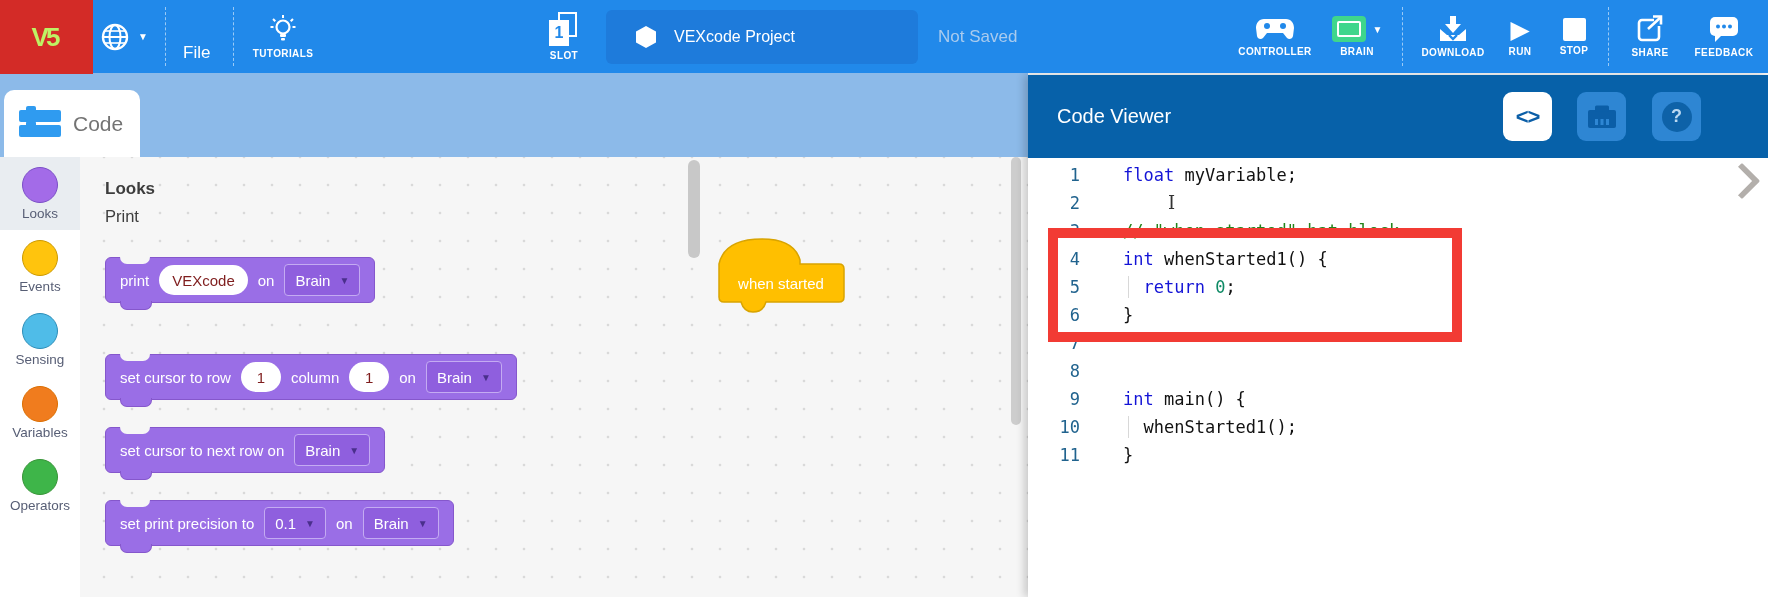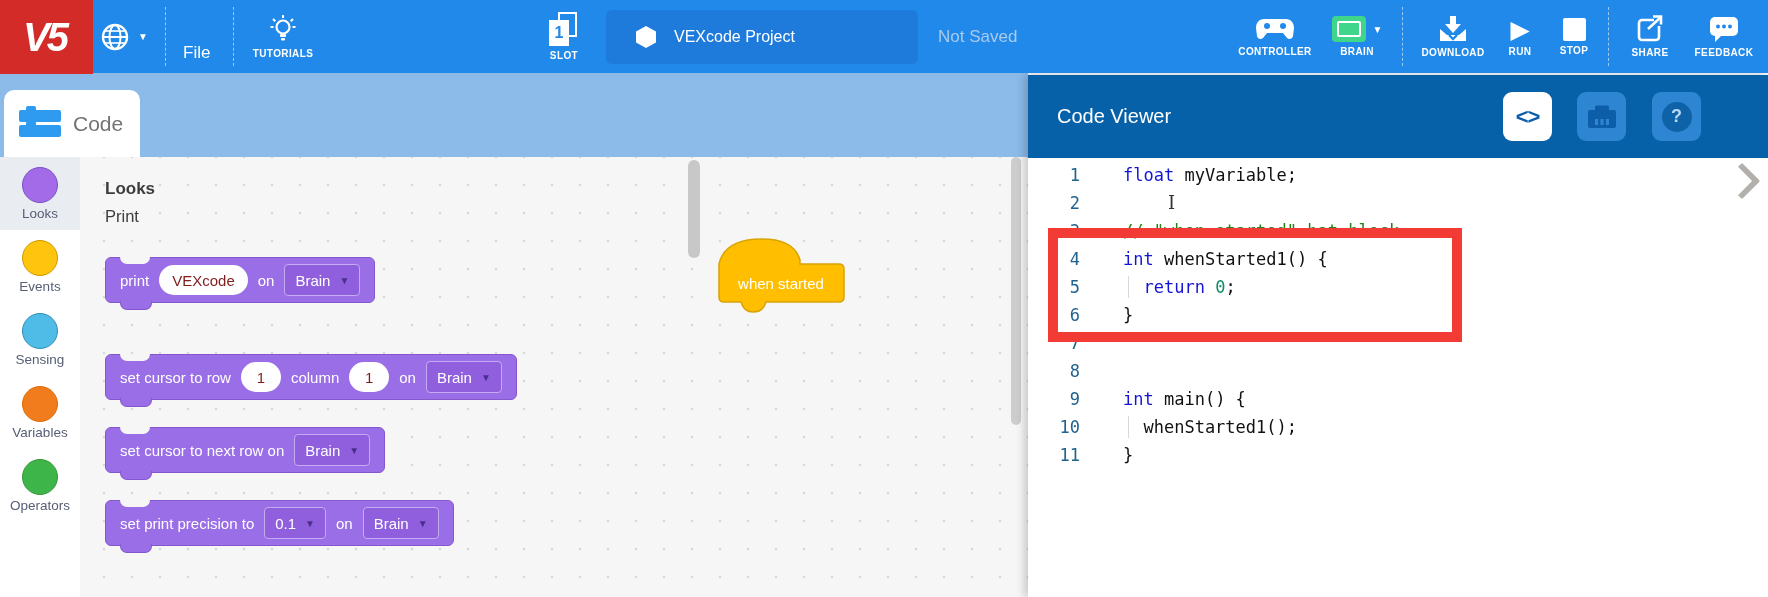--- a/index.html
+++ b/index.html
@@ -3,21 +3,21 @@
 <meta charset="utf-8">
 <style>
   * { margin:0; padding:0; box-sizing:border-box; }
   html,body { width:1768px; height:597px; overflow:hidden; }
   body { font-family:"Liberation Sans", sans-serif; position:relative; background:#F6F6F6; }
 
   
   .toolbar { position:absolute; left:0; top:0; width:1768px; height:73px; background:#2189EA; z-index:30; }
   .logo { position:absolute; left:0; top:0; width:93px; height:74px; background:#D32B27;
           display:flex; align-items:center; justify-content:center; }
-  .logo span { color:#ffffff; font-size:40px; font-weight:bold; font-style:italic; letter-spacing:-3px; padding-right:4px; }
+  .logo span { color:#bef264; font-size:26px; font-weight:bold; letter-spacing:-3px; padding-right:4px; }
   .globe-wrap { position:absolute; left:100px; top:0; height:73px; display:flex; align-items:center; gap:8px; cursor:pointer; }
   .tb-divider { position:absolute; top:7px; height:59px; width:0; border-left:1px dashed rgba(255,255,255,.55); }
   .file-label { position:absolute; left:183px; top:16px; height:73px; display:flex; align-items:center; color:#fff; font-size:17px; cursor:pointer; }
   .tb-stack { position:absolute; top:0; height:73px; display:flex; flex-direction:column; align-items:center; justify-content:center; gap:4px; color:#fff; cursor:pointer; }
   .tb-stack .tb-label { font-size:10px; font-weight:bold; letter-spacing:.4px; }
   .proj-btn { position:absolute; left:606px; top:10px; width:312px; height:54px; background:#1E7BDB; border-radius:6px;
               display:flex; align-items:center; gap:18px; padding-left:30px; cursor:pointer; }
   .hexagon { width:20px; height:22px; background:#fff; clip-path:polygon(50% 0,100% 25%,100% 75%,50% 100%,0 75%,0 25%); }
   .proj-btn span { color:#fff; font-size:16px; }
   .not-saved { position:absolute; left:938px; top:0; height:73px; display:flex; align-items:center; color:#A9CBEE; font-size:17px; }

